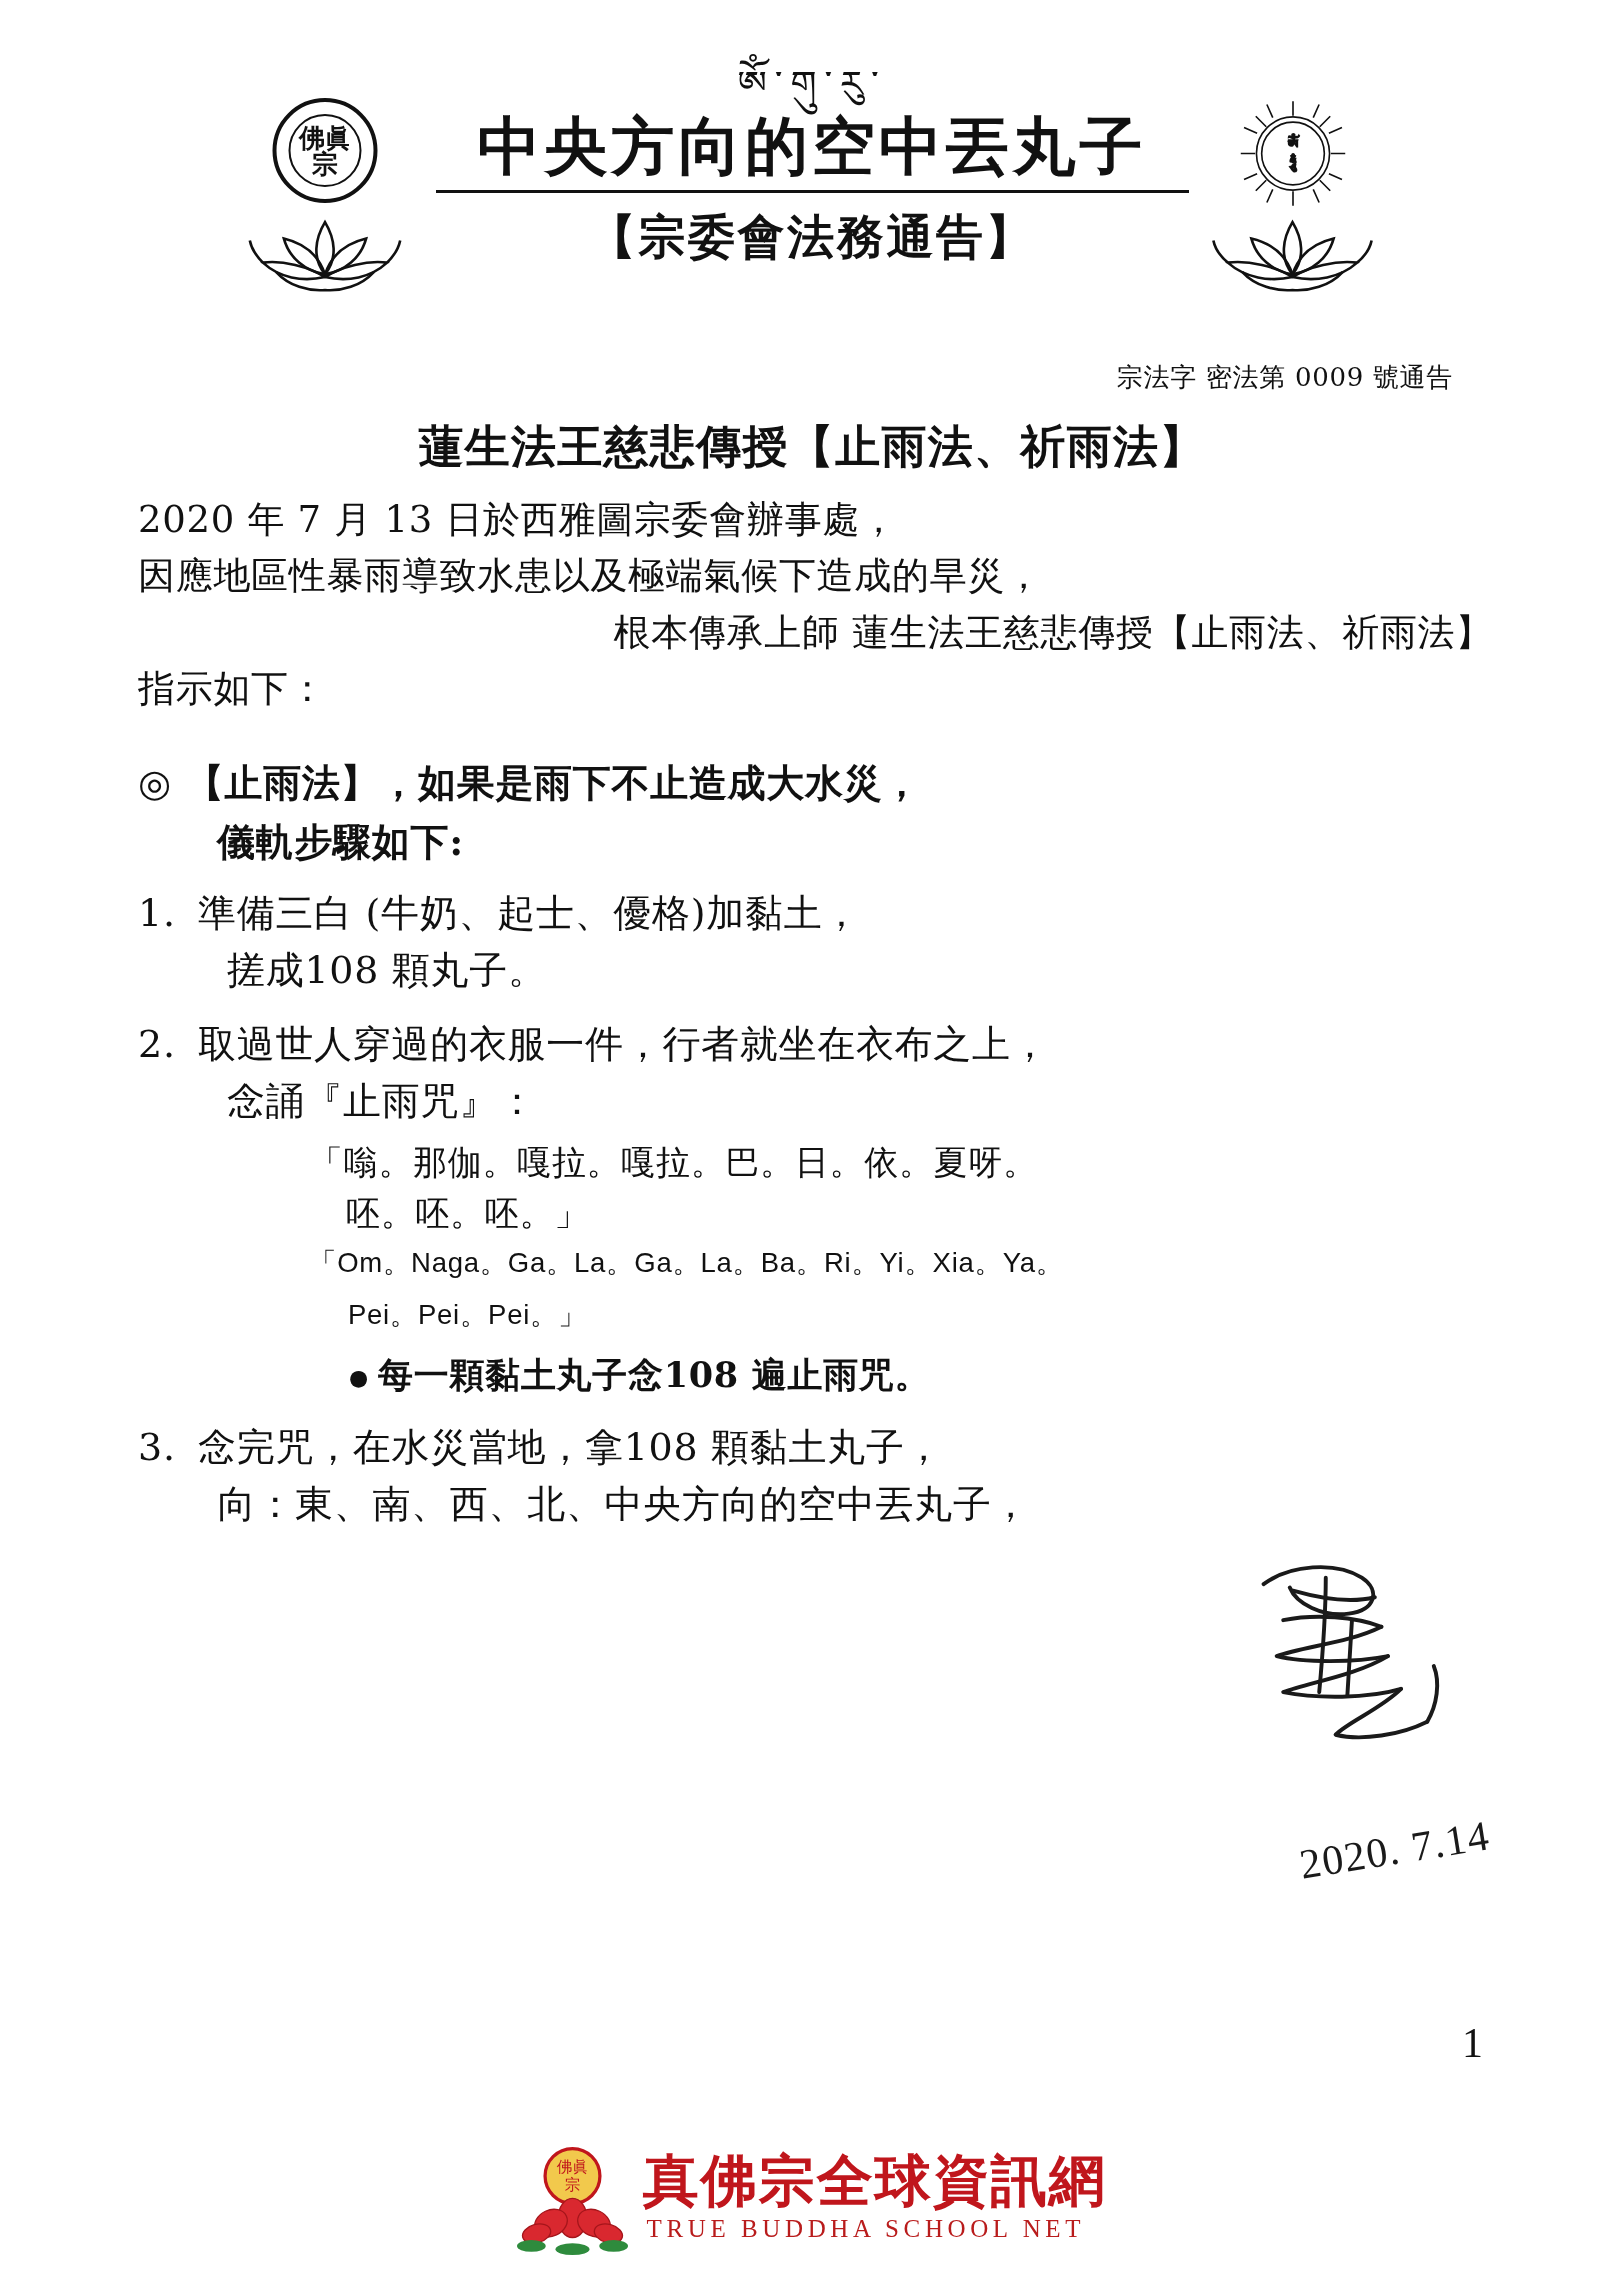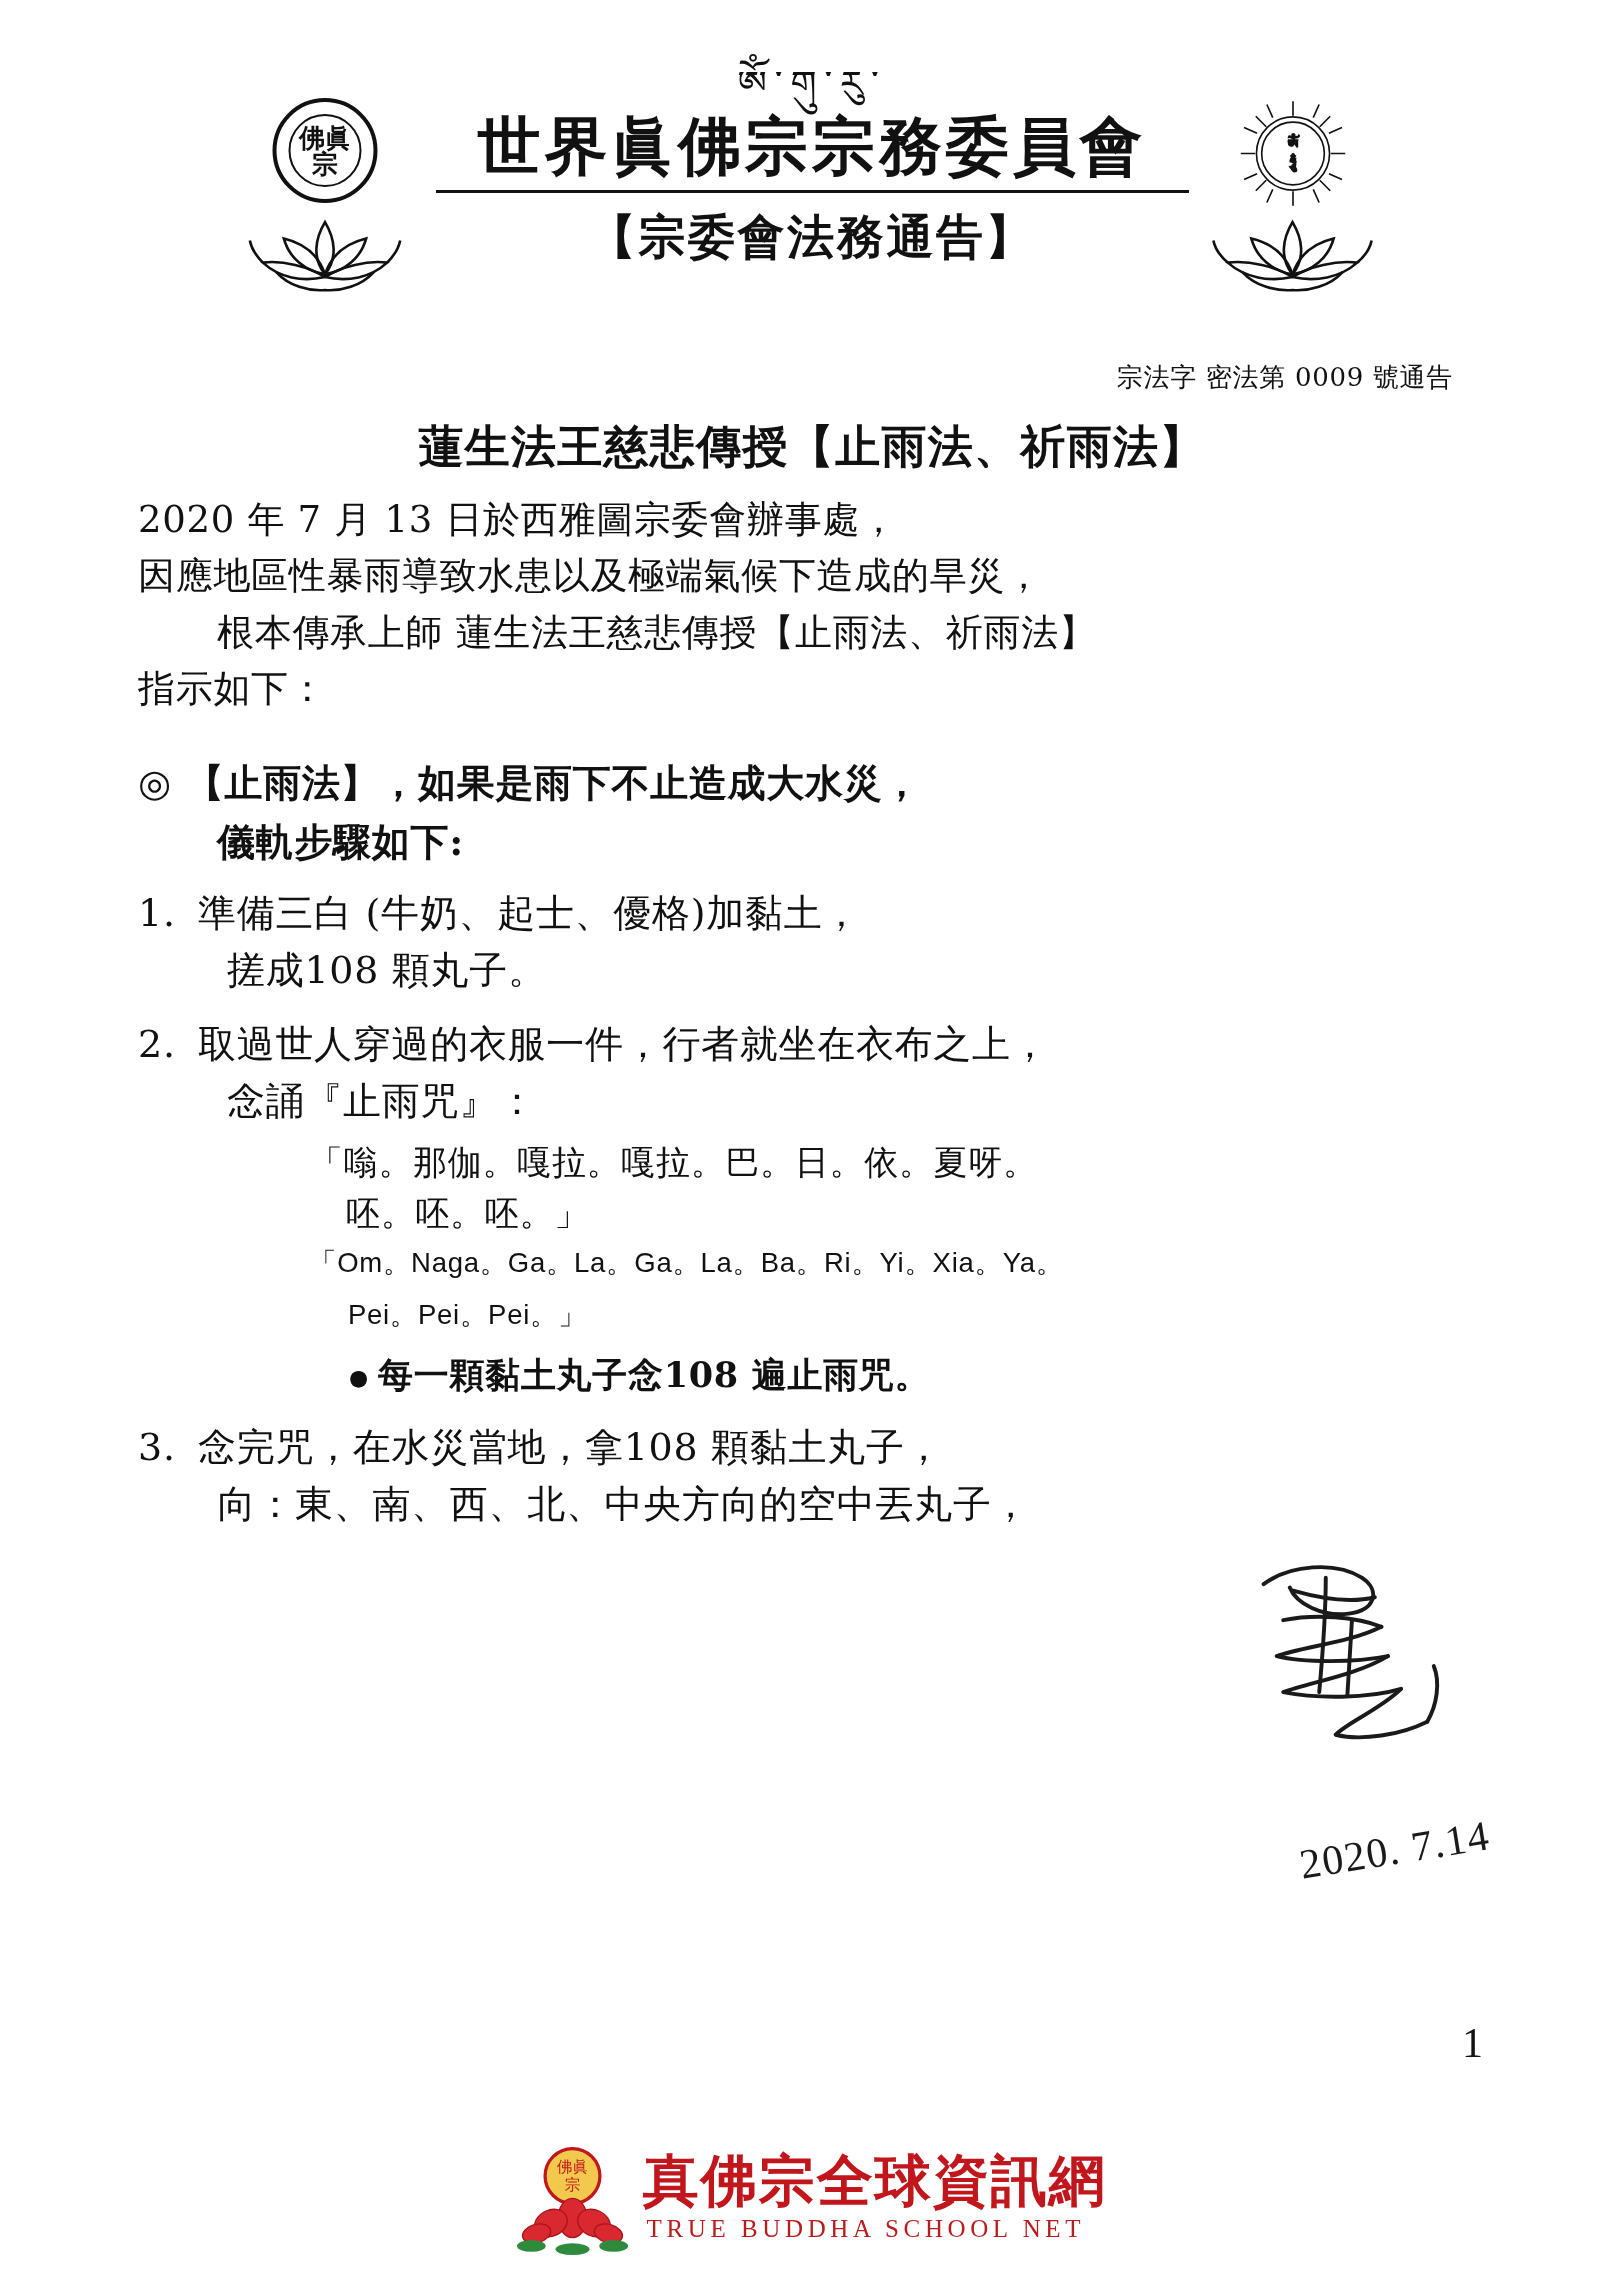--- a/index.html
+++ b/index.html
@@ -139,21 +139,21 @@
   }
 
   
   .body-text {
     font-size: 37px;
     line-height: 1.52;
     letter-spacing: 0.7px;
     padding: 0 52px 0 59px;
   }
   .p-line { white-space: pre-wrap; }
-  .indent-1 { text-indent: 79px; }
+  .indent-1 { text-indent: 79px; text-align: right; }
 
   .section-gap { height: 37px; }
 
   .sec-head {
     font-size: 38px;
     font-weight: bold;
     letter-spacing: 0.7px;
   }
   .sec-head .circ { font-weight: normal; }
   .sec-sub {
@@ -327,21 +327,21 @@
           <path d="M135 104 C170 112 208 105 234 82 C202 78 160 88 135 104 Z"></path>
           <path d="M58 96 C78 118 110 126 135 124 C160 126 192 118 212 96"></path>
           <path d="M36 82 C22 70 16 58 14 48"></path>
           <path d="M234 82 C248 70 254 58 256 48"></path>
         </g>
       </svg>
     </div>
 
     <div class="header-center">
       <div class="tibetan">ཨོཾ་གུ་རུ་</div>
-      <div class="org-title">世界眞佛宗宗務委員會</div>
+      <div class="org-title">中央方向的空中丟丸子</div>
       <div class="org-rule"></div>
       <div class="doc-kind">【宗委會法務通告】</div>
     </div>
   </div>
 
   <div class="doc-number">宗法字 密法第 0009 號通告</div>
 
   <div class="main-title">蓮生法王慈悲傳授【止雨法、祈雨法】</div>
 
   <div class="body-text">

